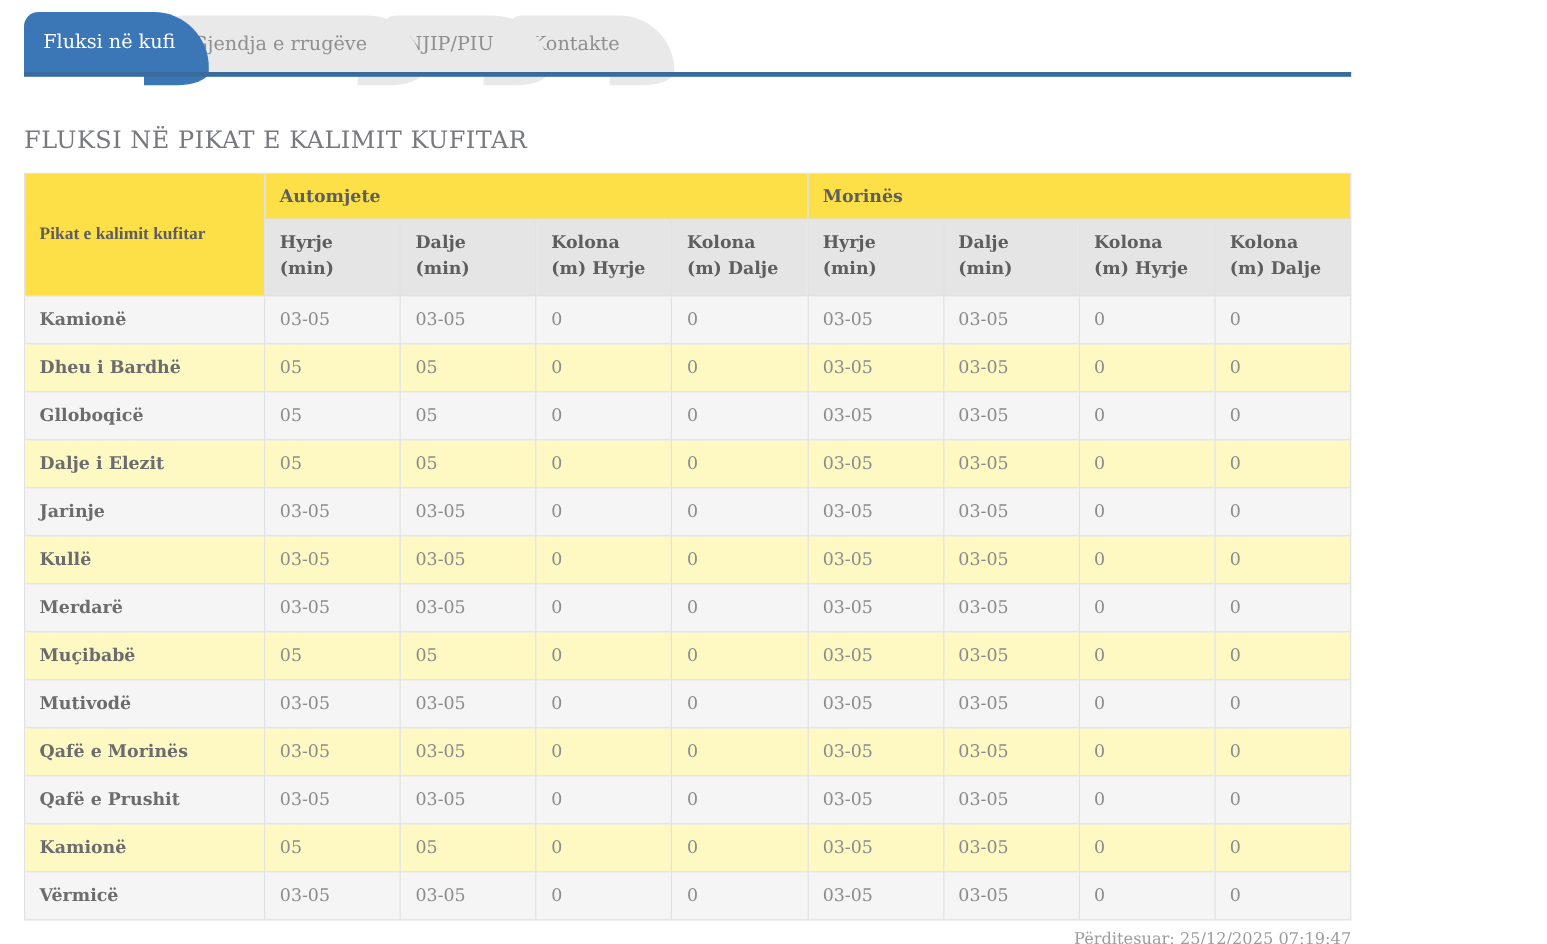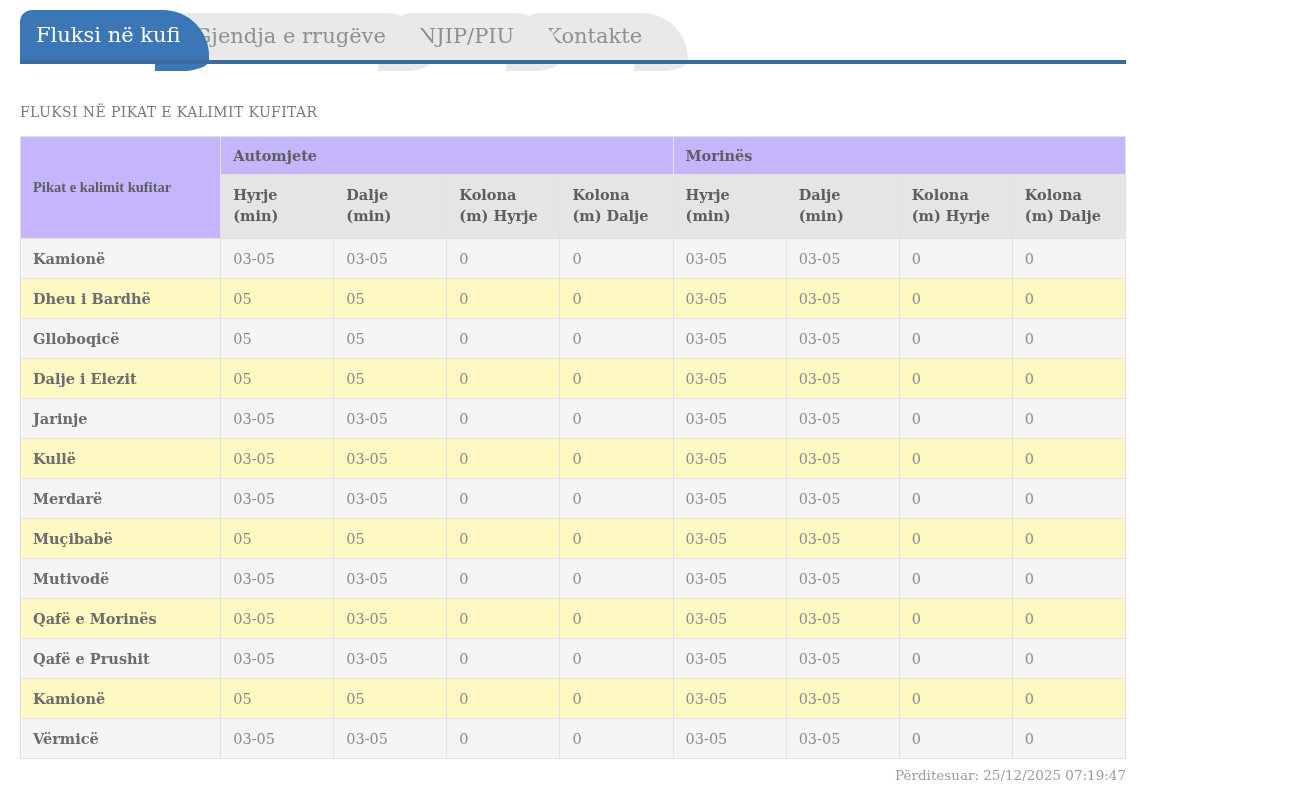--- a/index.html
+++ b/index.html
@@ -13,21 +13,21 @@
 
   
   .tabbar { position: relative; width: 1106px; height: 54px; }
   .tabline {
     position: absolute; left: 0; top: 50px; width: 100%; height: 4px;
     background: #3a6b9d; z-index: 9;
   }
   .tabs { position: absolute; left: 0; top: 0; display: flex; }
   .tab {
     position: relative; cursor: pointer;
-    font-size: 21px; white-space: nowrap;
+    font-size: 16px; white-space: nowrap;
     border-radius: 12px 46px 0 0;
   }
   .tab::after {
     content: ''; position: absolute; right: 0; top: 100%;
     width: 54px; height: 11px; background: inherit;
     border-bottom-right-radius: 54px 22px;
   }
   .tab.active {
     background: #3b76b7; color: #ffffff;
     height: 50px; line-height: 50px;
@@ -38,38 +38,38 @@
     margin-top: 3px; height: 47px; line-height: 47px;
     padding: 0 46px 0 20px; margin-left: -34px;
   }
   .tab.t1 { z-index: 6; }
   .tab.t2 { z-index: 5; }
   .tab.t3 { z-index: 4; }
 
   
   .page-title {
     margin-top: 40px;
-    font-size: 14px; font-weight: 400;
+    font-size: 20px; font-weight: 400;
     color: #77797c; letter-spacing: 0.4px;
   }
 
   
   table.flux {
     margin-top: 16px; width: 1106px;
     border-collapse: collapse;
     font-size: 14.5px;
   }
   table.flux th, table.flux td {
     border: 1px solid #e2e2e2;
     padding: 9px 12px;
     text-align: left; vertical-align: middle;
   }
   table.flux thead th { color: #5d5e60; font-weight: 700; }
   th.corner { background: #f2f2f2; width: 200px; font-family: Liberation Serif, serif; }
-  tr.group-row th { background: #c4b5fd; height: 38px; font-weight: 700; }
+  tr.group-row th { background: #fde047; height: 38px; font-weight: 700; }
   tr.subhead-row th {
     background: #e5e5e5; vertical-align: top;
     height: 64px; line-height: 21px; font-weight: 700;
   }
   tbody th {
     color: #6b6c6e; font-weight: 700; height: 40px;
   }
   tbody td { color: #8a8b8d; font-weight: 400; }
   tbody tr.stripe th, tbody tr.stripe td { background: #f5f5f5; }
   tbody tr:not(.stripe) th, tbody tr:not(.stripe) td { background: #fef9c3; }

